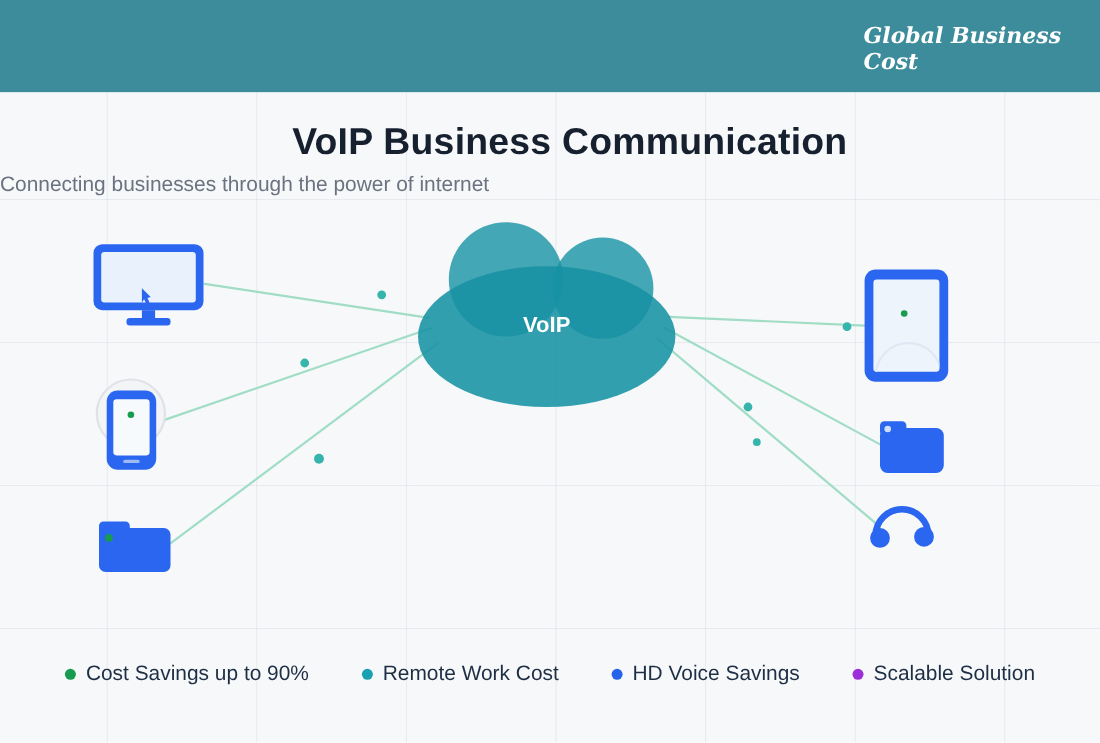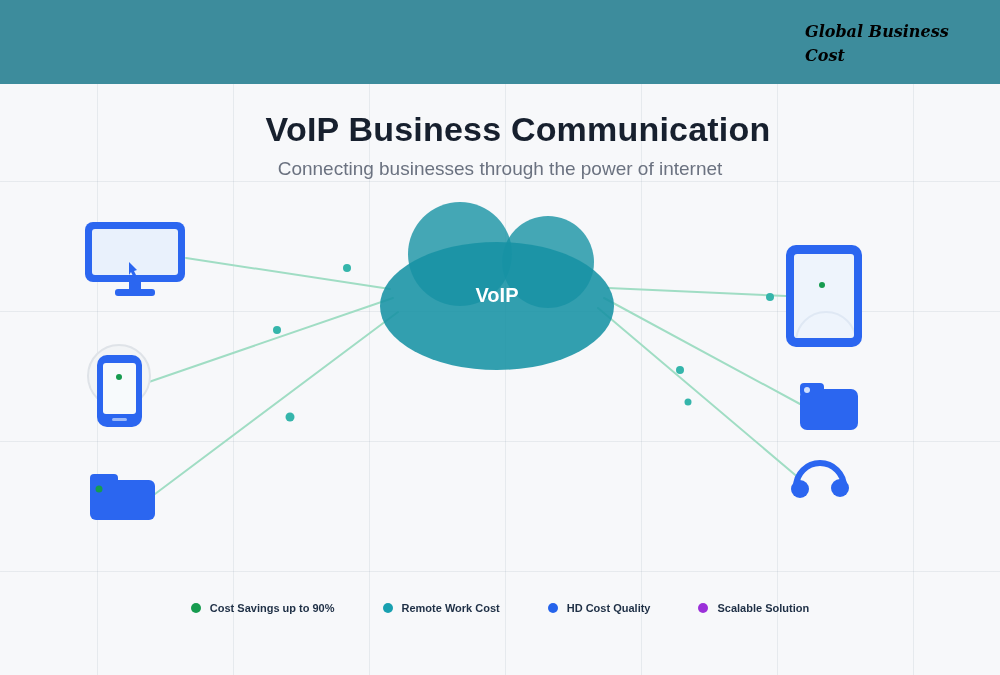--- a/index.html
+++ b/index.html
@@ -11,24 +11,24 @@
   }
   .page { position:relative; width:1000px; height:675px; overflow:hidden; }
 
   
   .topbar {
     position:absolute; top:0; left:0; width:1000px; height:84px;
     background:#3d8c9c;
   }
   .logo {
     position:absolute; left:785px; top:20px;
-    color:#000000;
+    color:#ffffff;
     font-family:"DejaVu Serif", serif;
     font-style:italic; font-weight:700;
-    line-height:24px; font-size:16px;margin-left:20px;
+    line-height:24px; font-size:20px;
   }
   .logo span { display:block; }
 
   
   .content {
     position:absolute; top:84px; left:0; width:1000px; height:591px;
     background-color:#f7f8fa;
     background-image:
       linear-gradient(to right,  rgba(170,182,194,0.22) 1px, transparent 1px),
       linear-gradient(to bottom, rgba(170,182,194,0.22) 1px, transparent 1px);
@@ -36,32 +36,32 @@
     background-position:-39px -33px;
   }
   .title {
     position:absolute; top:26px; left:0; width:100%;
     text-align:center; font-size:34px; font-weight:700; color:#17202e;
     letter-spacing:0.2px;
     padding-left:36px;
   }
   .subtitle {
     position:absolute; top:74px; left:0; width:100%;
-    text-align:center; font-size:19px; color:#6b7280;
+    font-size:19px; color:#6b7280;
   }
   .diagram { position:absolute; top:100px; left:0; }
 
   
   .legend {
     position:absolute; top:518px; left:0; width:100%;
     display:flex; justify-content:center; align-items:center; gap:48px;
   }
   .legend-item { display:flex; align-items:center; gap:9px; }
   .legend-dot { width:10px; height:10px; border-radius:50%; background:#888; flex:0 0 auto; }
-  .legend-label { font-size:11px; color:#1e2f45;font-weight:bold; }
+  .legend-label { font-size:19px; color:#1e2f45; }
 </style>
 </head>
 <body>
 
 <div class="page">
 
   <header class="topbar">
     <div class="logo">
       <span>Global Business</span>
       <span>Cost</span>
@@ -151,21 +151,21 @@
       <div class="legend-item">
         <span class="legend-dot" style="background: rgb(22, 155, 79);"></span>
         <span class="legend-label">Cost Savings up to 90%</span>
       </div>
       <div class="legend-item">
         <span class="legend-dot" style="background: rgb(24, 160, 176);"></span>
         <span class="legend-label">Remote Work Cost</span>
       </div>
       <div class="legend-item">
         <span class="legend-dot" style="background: rgb(37, 99, 235);"></span>
-        <span class="legend-label">HD Cost Quality</span>
+        <span class="legend-label">HD Voice Savings</span>
       </div>
       <div class="legend-item">
         <span class="legend-dot" style="background: rgb(155, 48, 217);"></span>
         <span class="legend-label">Scalable Solution</span>
       </div>
     </div>
 
   </main>
 </div>
 

